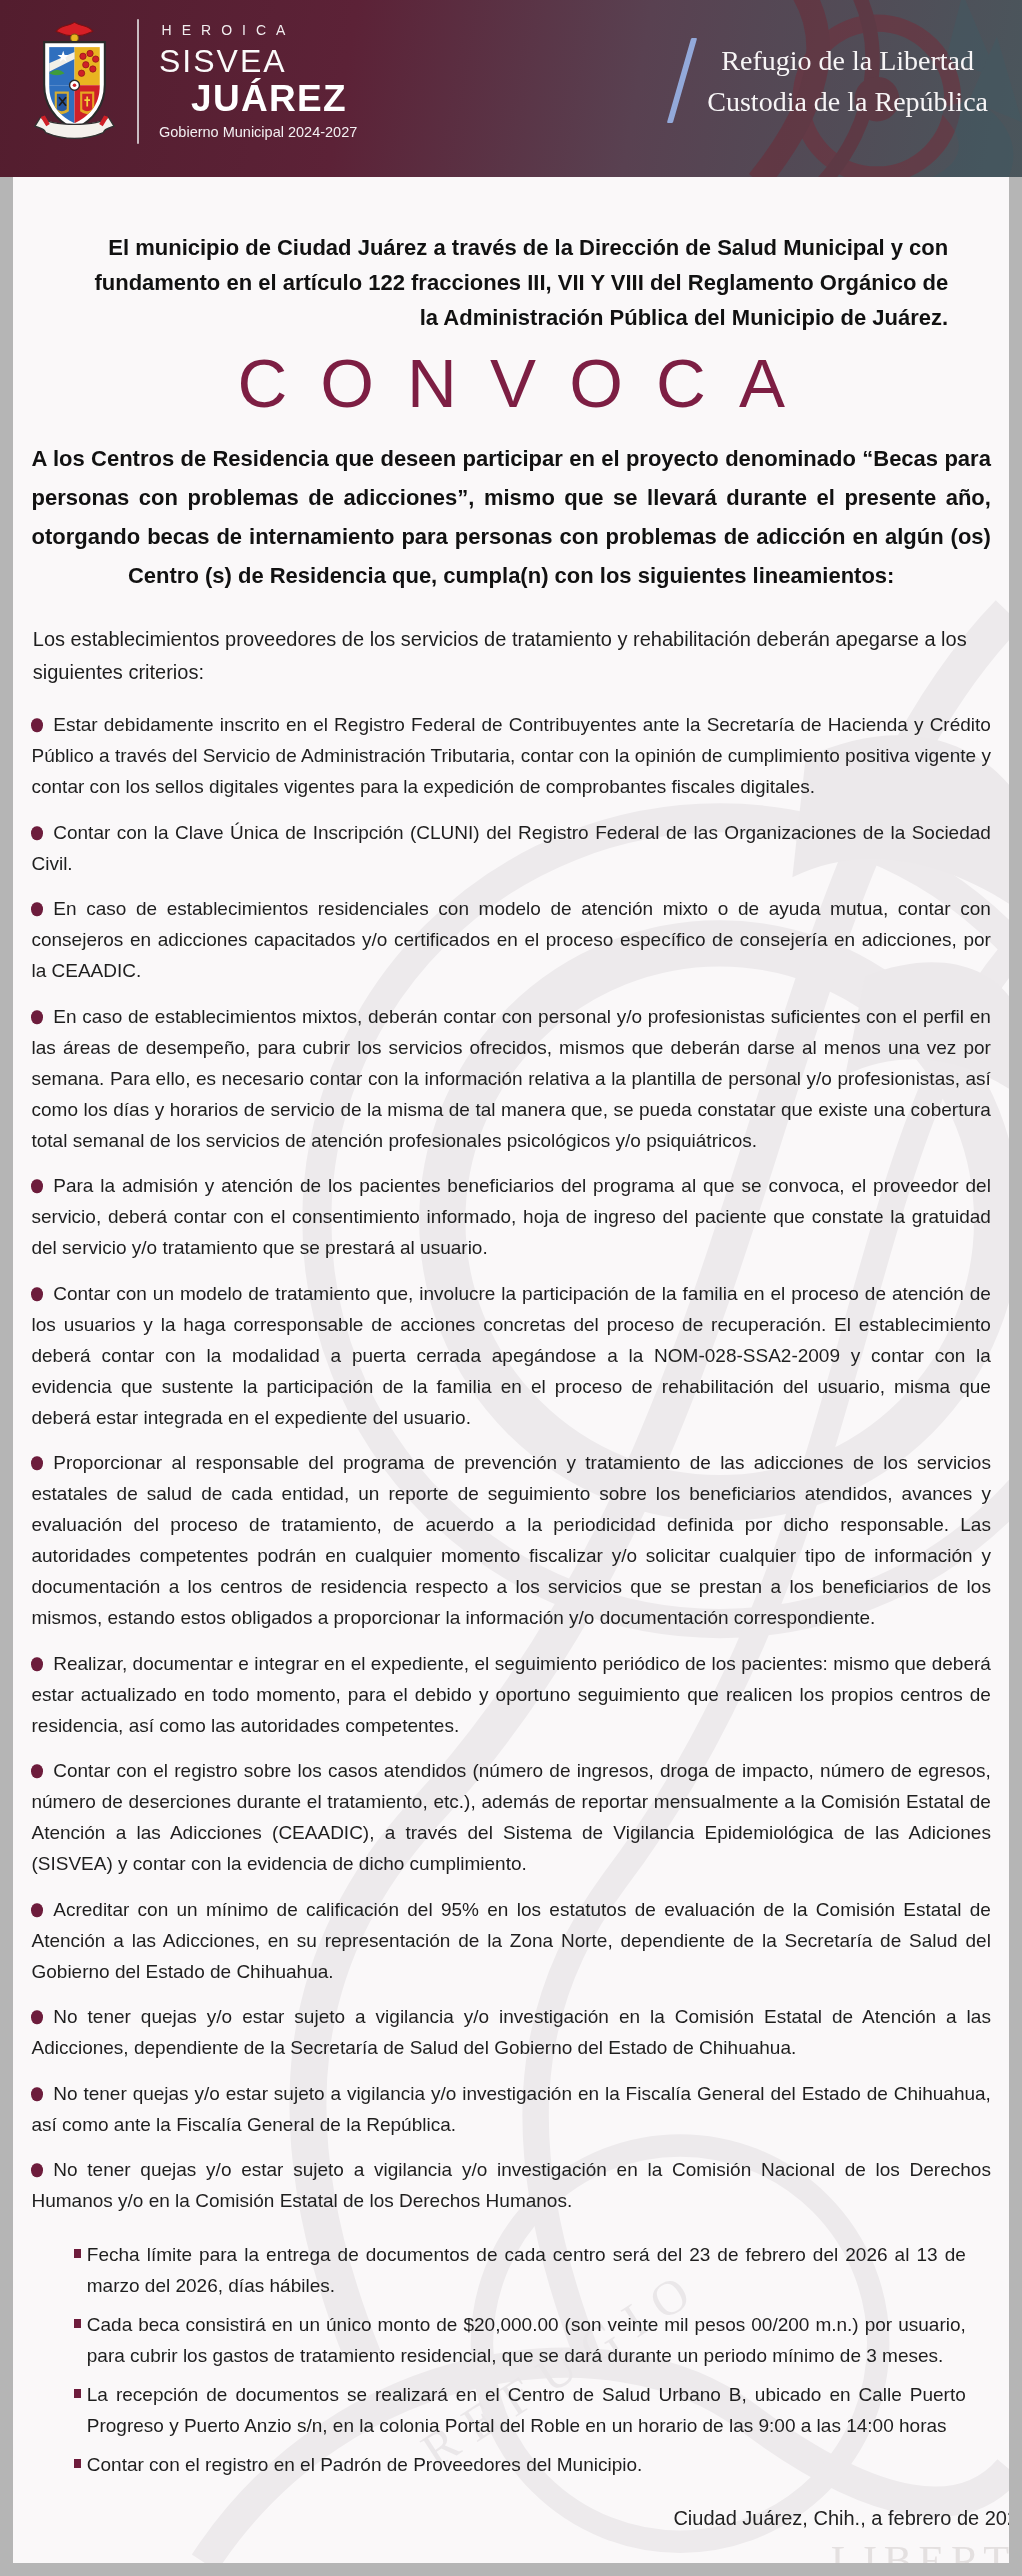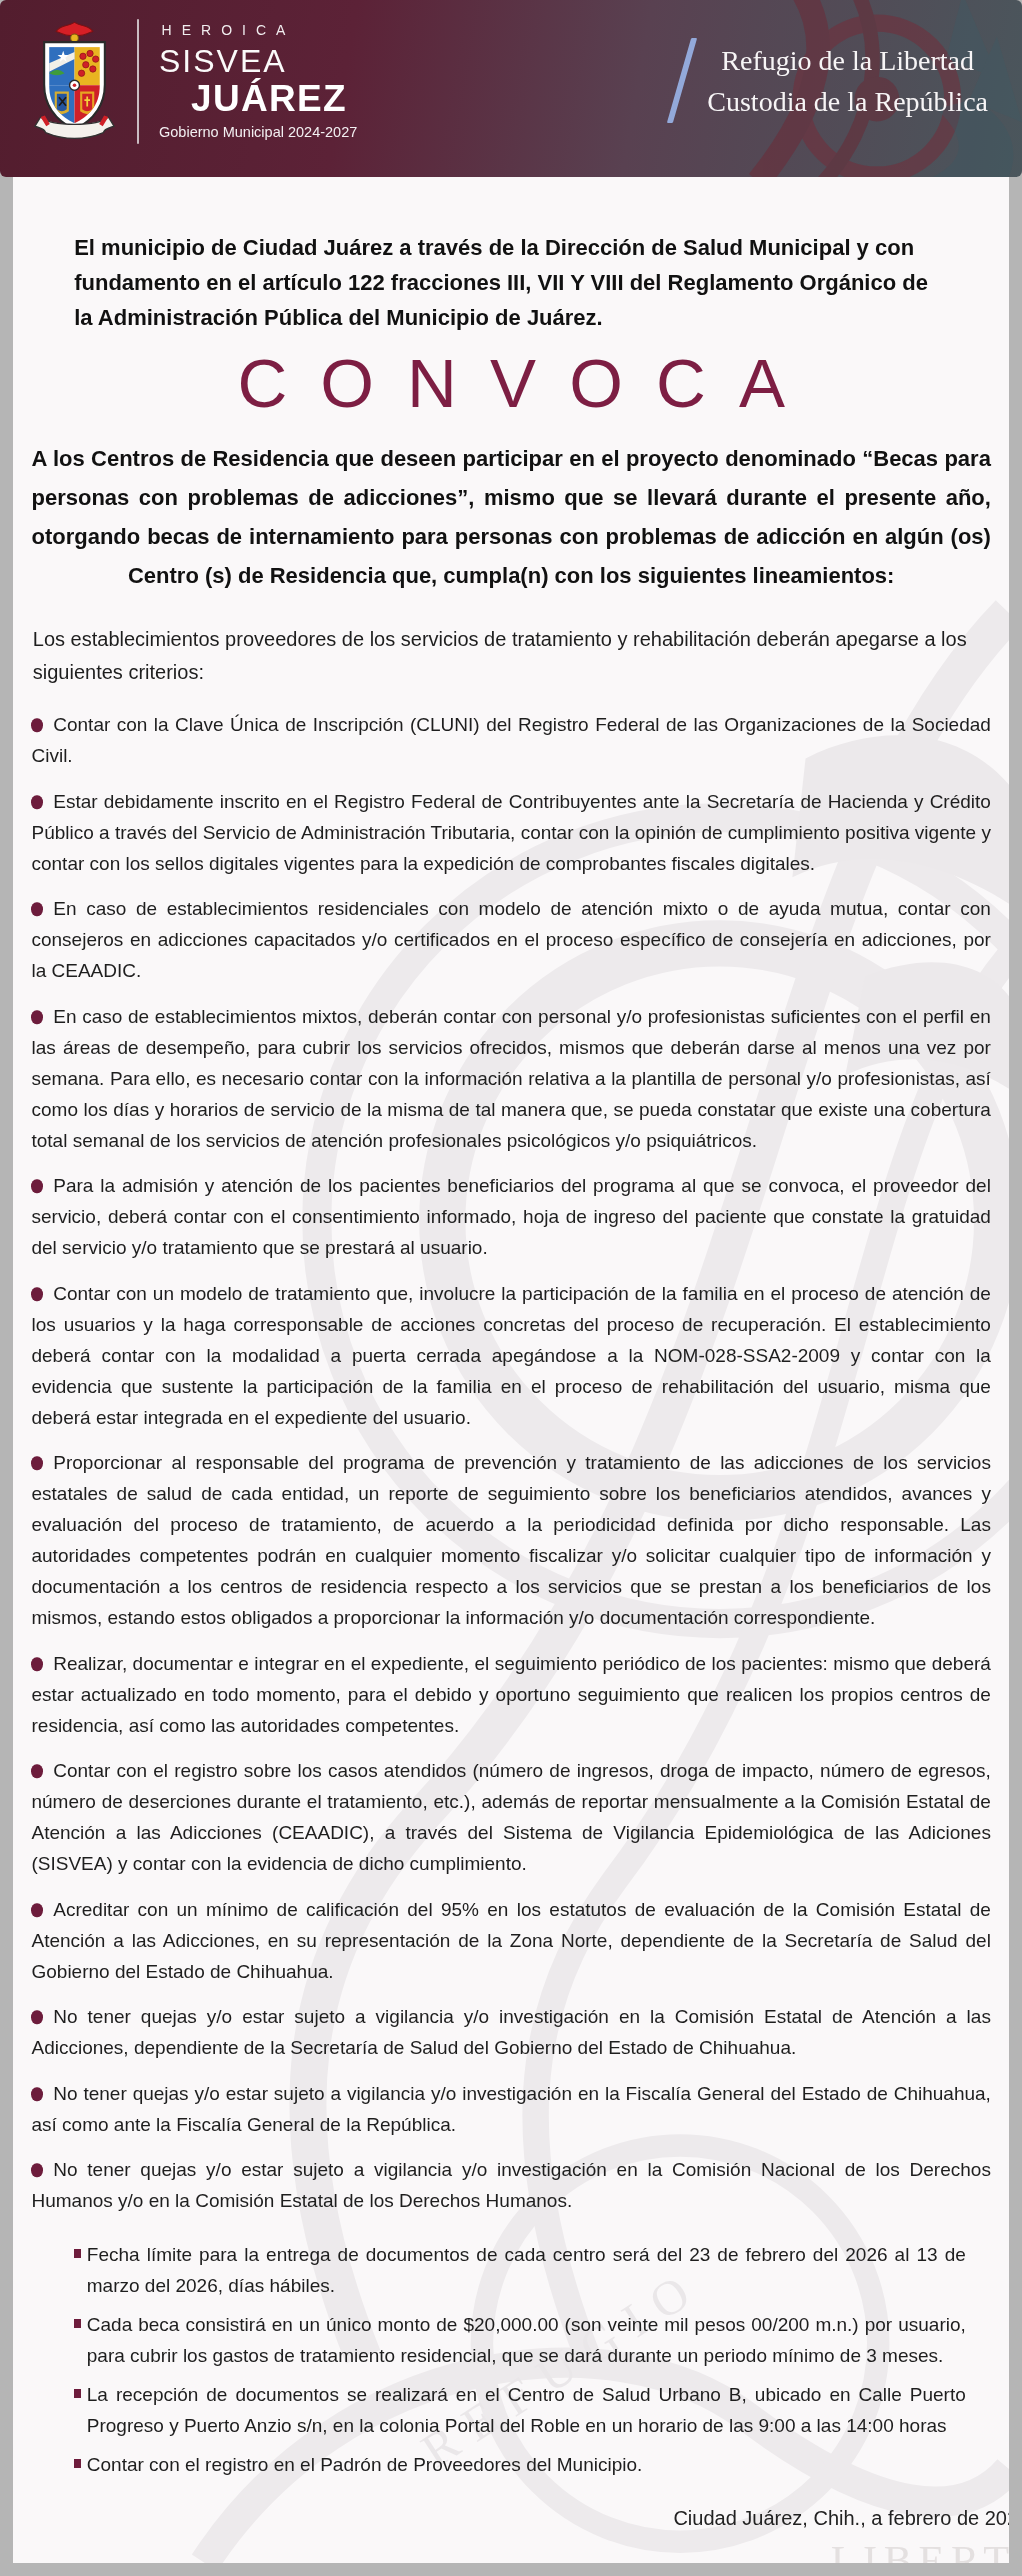--- a/index.html
+++ b/index.html
@@ -14,21 +14,20 @@
     height:2576px;
     background:#b5b5b5;
     overflow:hidden;
   }
   
   .banner{
     position:absolute; top:0; left:0;
     width:1022px; height:177px;
     background:linear-gradient(100deg,#531d2e 0%, #5c2237 34%, #594151 62%, #4a565c 100%);
     overflow:hidden;
-    border-radius:6px;
   }
   .banner-art{position:absolute; right:0; top:0; pointer-events:none;}
   .banner-left{
     position:absolute; left:32px; top:18.5px;
     display:flex; align-items:center; gap:20px;
   }
   .divider{
     width:2px; height:125px; background:#ded8dc; opacity:.85; border-radius:1.3px;
   }
   .wordmark{color:#ffffff;}
@@ -66,21 +65,21 @@
   }
   .card-watermark{position:absolute; left:0; top:0; z-index:0; pointer-events:none;}
   .content{
     position:relative; z-index:1;
     padding:53px 17px 0 17px;
     color:#1c1c1c;
   }
   .intro{
     margin:0 44px;
     font-size:22px; line-height:35px; font-weight:700;
-    text-align:left; color:#111;
+    text-align:right; color:#111;
   }
   .convoca{
     margin-top:9.2px;
     text-align:center;
     font-size:69px; font-weight:400;
     letter-spacing:.48em; text-indent:.48em;
     color:#7d1e43;
   }
   .callout{
     margin:16px 1.3px 0 1.3px;
@@ -224,23 +223,23 @@
       <p class="intro">El municipio de Ciudad Juárez a través de la Dirección de Salud Municipal y con fundamento en el artículo 122 fracciones III, VII Y VIII del Reglamento Orgánico de la Administración Pública del Municipio de Juárez.</p>
 
       <div class="convoca">CONVOCA</div>
 
       <p class="callout"><span>A los Centros de Residencia que deseen participar en el proyecto denominado </span><span class="heavy">“Becas para personas con problemas de adicciones”</span><span>, mismo que se llevará durante el presente año, otorgando becas de internamiento para personas con problemas de adicción en algún (os) Centro (s) de Residencia que, cumpla(n) con los siguientes lineamientos:</span></p>
 
       <p class="criteria-intro">Los establecimientos proveedores de los servicios de tratamiento y rehabilitación deberán apegarse a los siguientes criterios:</p>
 
       <div class="bullets">
 
+          <p class="bullet"><span class="dot"></span><span>Estar debidamente inscrito en el Registro Federal de Contribuyentes ante la Secretaría de Hacienda y Crédito Público a través del Servicio de Administración Tributaria, contar con la opinión de cumplimiento positiva vigente y contar con los sellos digitales vigentes para la expedición de comprobantes fiscales digitales.</span></p>
+
           <p class="bullet"><span class="dot"></span><span>Contar con la Clave Única de Inscripción (CLUNI) del Registro Federal de las Organizaciones de la Sociedad Civil.</span></p>
-
-          <p class="bullet"><span class="dot"></span><span>Estar debidamente inscrito en el Registro Federal de Contribuyentes ante la Secretaría de Hacienda y Crédito Público a través del Servicio de Administración Tributaria, contar con la opinión de cumplimiento positiva vigente y contar con los sellos digitales vigentes para la expedición de comprobantes fiscales digitales.</span></p>
 
           <p class="bullet"><span class="dot"></span><span>En caso de establecimientos residenciales con modelo de atención mixto o de ayuda mutua, contar con consejeros en adicciones capacitados y/o certificados en el proceso específico de consejería en adicciones, por la CEAADIC.</span></p>
 
           <p class="bullet"><span class="dot"></span><span>En caso de establecimientos mixtos, deberán contar con personal y/o profesionistas suficientes con el perfil en las áreas de desempeño, para cubrir los servicios ofrecidos, mismos que deberán darse al menos una vez por semana. Para ello, es necesario contar con la información relativa a la plantilla de personal y/o profesionistas, así como los días y horarios de servicio de la misma de tal manera que, se pueda constatar que existe una cobertura total semanal de los servicios de atención profesionales psicológicos y/o psiquiátricos.</span></p>
 
           <p class="bullet"><span class="dot"></span><span>Para la admisión y atención de los pacientes beneficiarios del programa al que se convoca, el proveedor del servicio, deberá contar con el consentimiento informado, hoja de ingreso del paciente que constate la gratuidad del servicio y/o tratamiento que se prestará al usuario.</span></p>
 
           <p class="bullet"><span class="dot"></span><span>Contar con un modelo de tratamiento que, involucre la participación de la familia en el proceso de atención de los usuarios y la haga corresponsable de acciones concretas del proceso de recuperación. El establecimiento deberá contar con la modalidad a puerta cerrada apegándose a la NOM-028-SSA2-2009 y contar con la evidencia que sustente la participación de la familia en el proceso de rehabilitación del usuario, misma que deberá estar integrada en el expediente del usuario.</span></p>
 
           <p class="bullet"><span class="dot"></span><span>Proporcionar al responsable del programa de prevención y tratamiento de las adicciones de los servicios estatales de salud de cada entidad, un reporte de seguimiento sobre los beneficiarios atendidos, avances y evaluación del proceso de tratamiento, de acuerdo a la periodicidad definida por dicho responsable. Las autoridades competentes podrán en cualquier momento fiscalizar y/o solicitar cualquier tipo de información y documentación a los centros de residencia respecto a los servicios que se prestan a los beneficiarios de los mismos, estando estos obligados a proporcionar la información y/o documentación correspondiente.</span></p>

